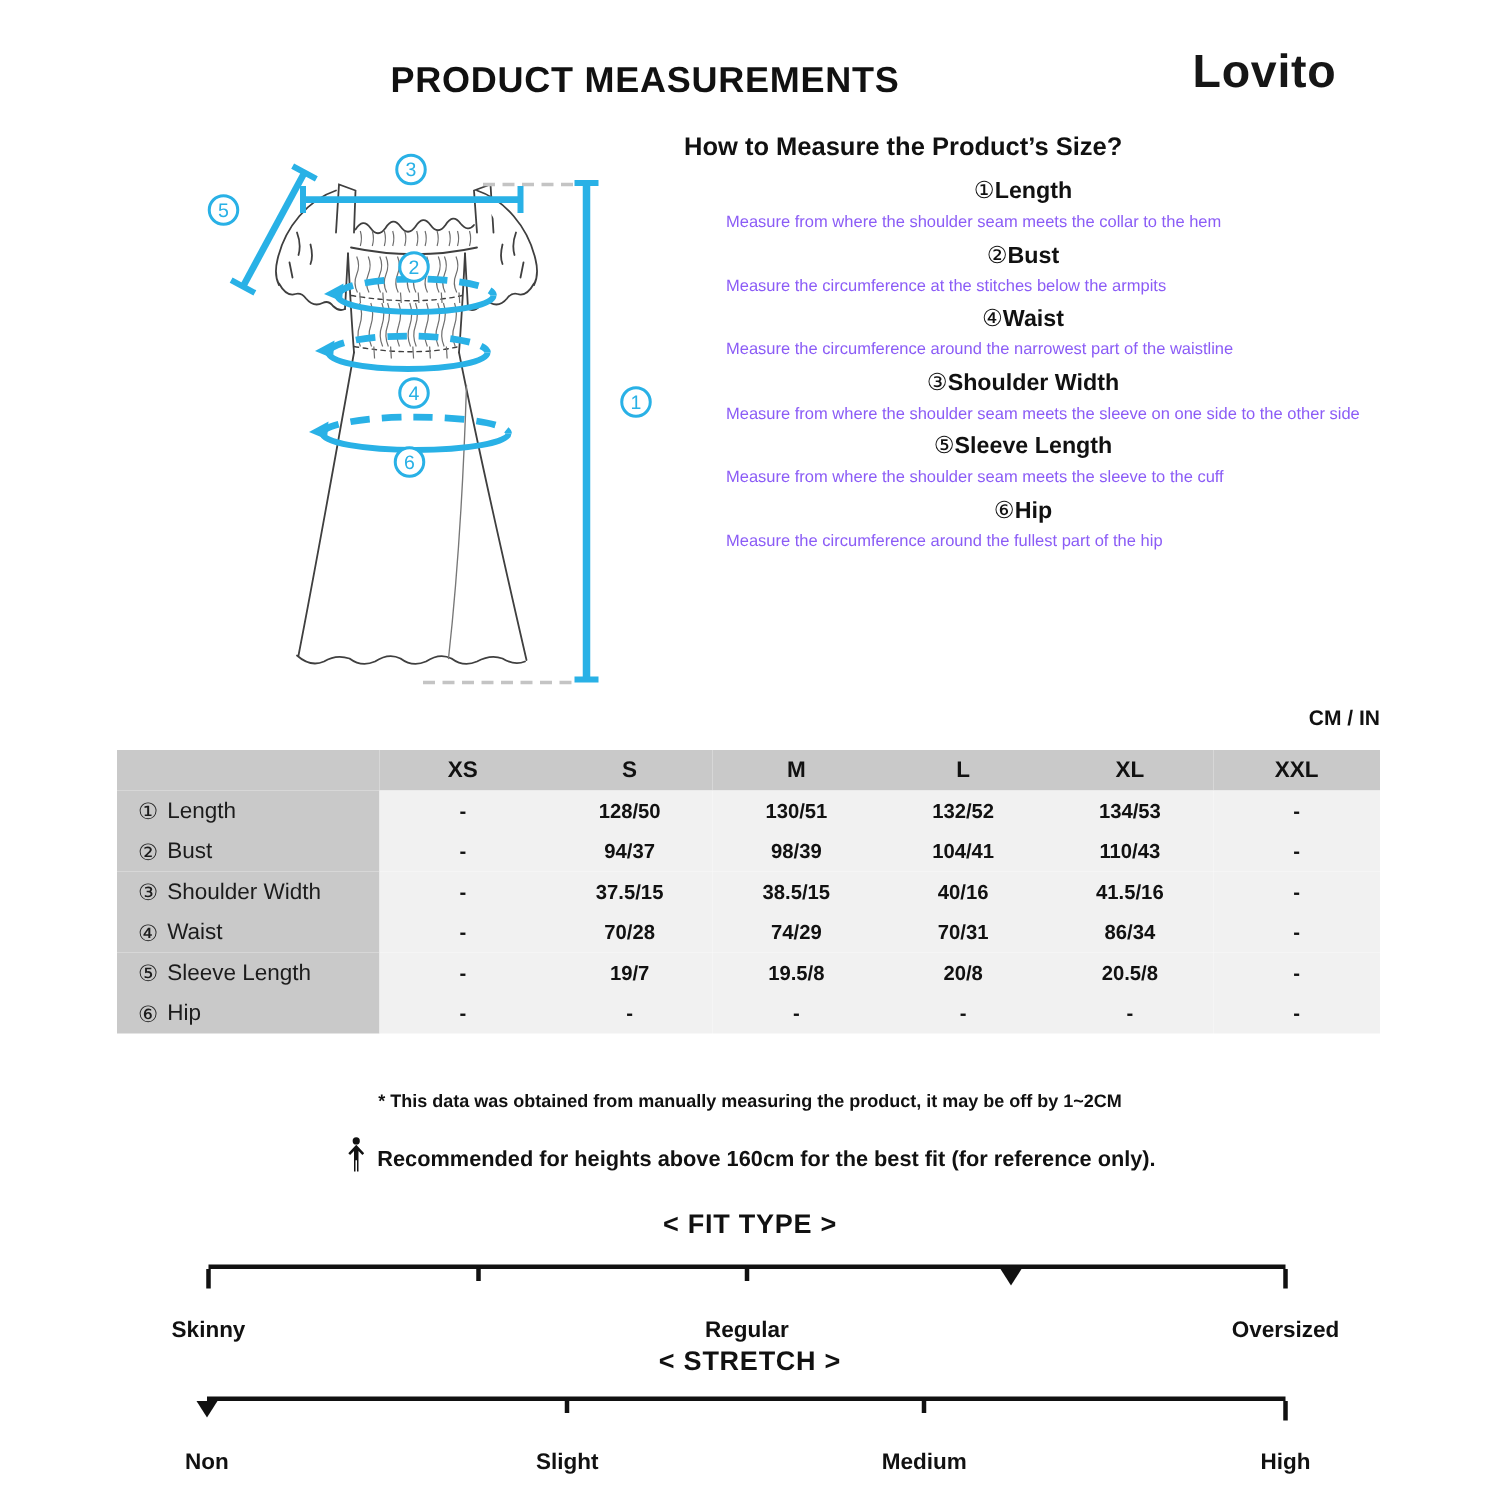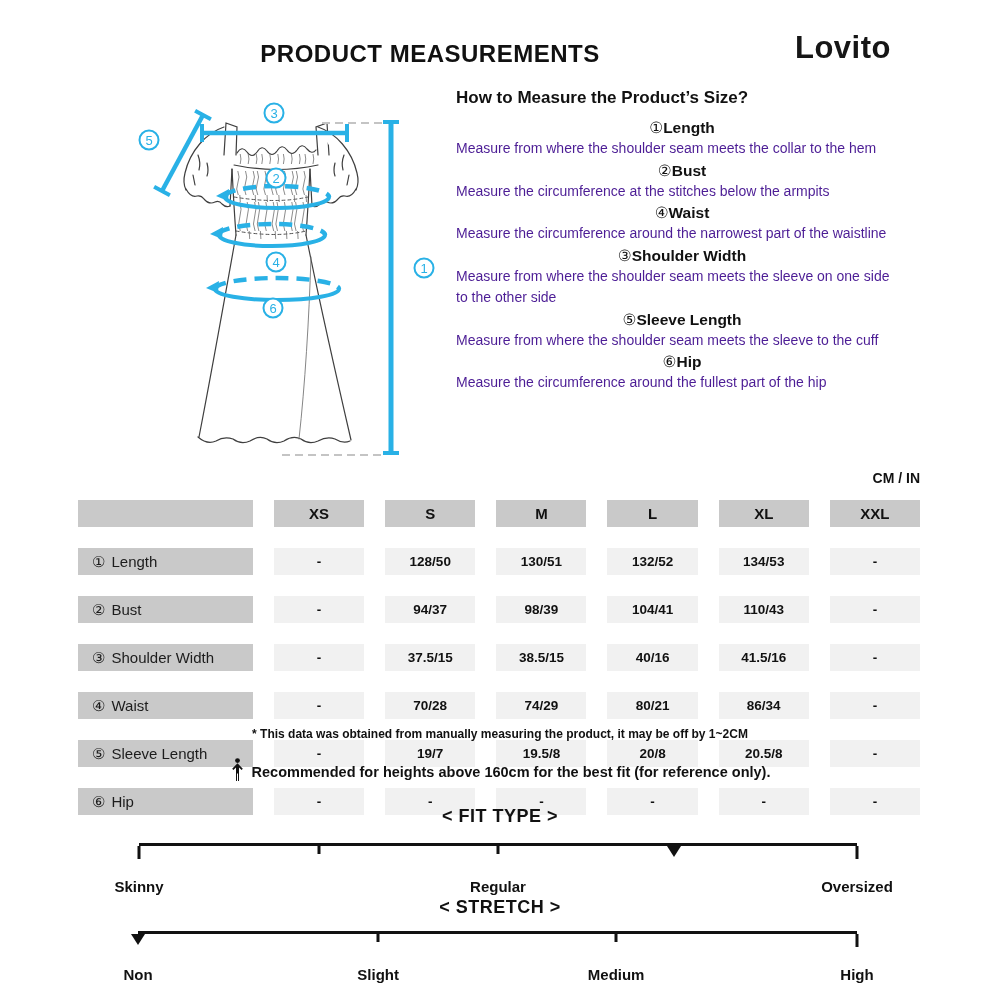--- a/index.html
+++ b/index.html
@@ -13,27 +13,27 @@
     letter-spacing:.5px; color:#161616; }
 
   
   .diagram { position:absolute; top:85px; left:0; width:460px; height:390px; }
 
   
   .guide { position:absolute; top:88px; left:456px; width:452px; }
   .guide-heading { font-size:17px; font-weight:700; color:#111; margin-bottom:9px; }
   .guide-item-title { font-size:15.5px; font-weight:700; color:#111; line-height:21px;text-align:center; }
   .guide-item-title .gnum { font-weight:400; }
-  .guide-item-desc { font-size:14px; color:#4c1d95; line-height:21.5px; width:445px; }
+  .guide-item-desc { font-size:11px; color:#8b5cf6; line-height:21.5px; width:445px;margin-left:28px; }
 
   
   .unit-label { position:absolute; top:470px; left:78px; width:842px; text-align:right;
     font-size:14px; font-weight:700; }
   .size-table { position:absolute; top:500px; left:78px; width:842px;
-    display:grid; grid-template-columns:175px repeat(6, 1fr); gap:21px; }
+    display:grid; grid-template-columns:175px repeat(6, 1fr); gap:0; }
   .size-table .cell { height:27px; display:flex; align-items:center; justify-content:center;
     background:#f1f1f1; font-size:13.5px; font-weight:700; }
   .size-table .head { background:#c9c9c9; font-size:15px; font-weight:700; }
   .size-table .rowlabel { background:#c9c9c9; justify-content:flex-start; padding-left:14px;
     font-size:15px; font-weight:400; color:#1c1c1c; }
   .size-table .rowlabel .rnum { margin-right:6px; }
 
   
   .note1 { position:absolute; top:727px; left:0; width:1000px; text-align:center;
     font-size:12px; font-weight:700; }
@@ -276,21 +276,21 @@
     <div class="cell">41.5/16</div>
     <div class="cell">-</div>
 
     <div class="cell rowlabel">
         <span class="rnum">④</span>
         <span>Waist</span>
       </div>
     <div class="cell">-</div>
     <div class="cell">70/28</div>
     <div class="cell">74/29</div>
-    <div class="cell">80/21</div>
+    <div class="cell">70/31</div>
     <div class="cell">86/34</div>
     <div class="cell">-</div>
 
     <div class="cell rowlabel">
         <span class="rnum">⑤</span>
         <span>Sleeve Length</span>
       </div>
     <div class="cell">-</div>
     <div class="cell">19/7</div>
     <div class="cell">19.5/8</div>

